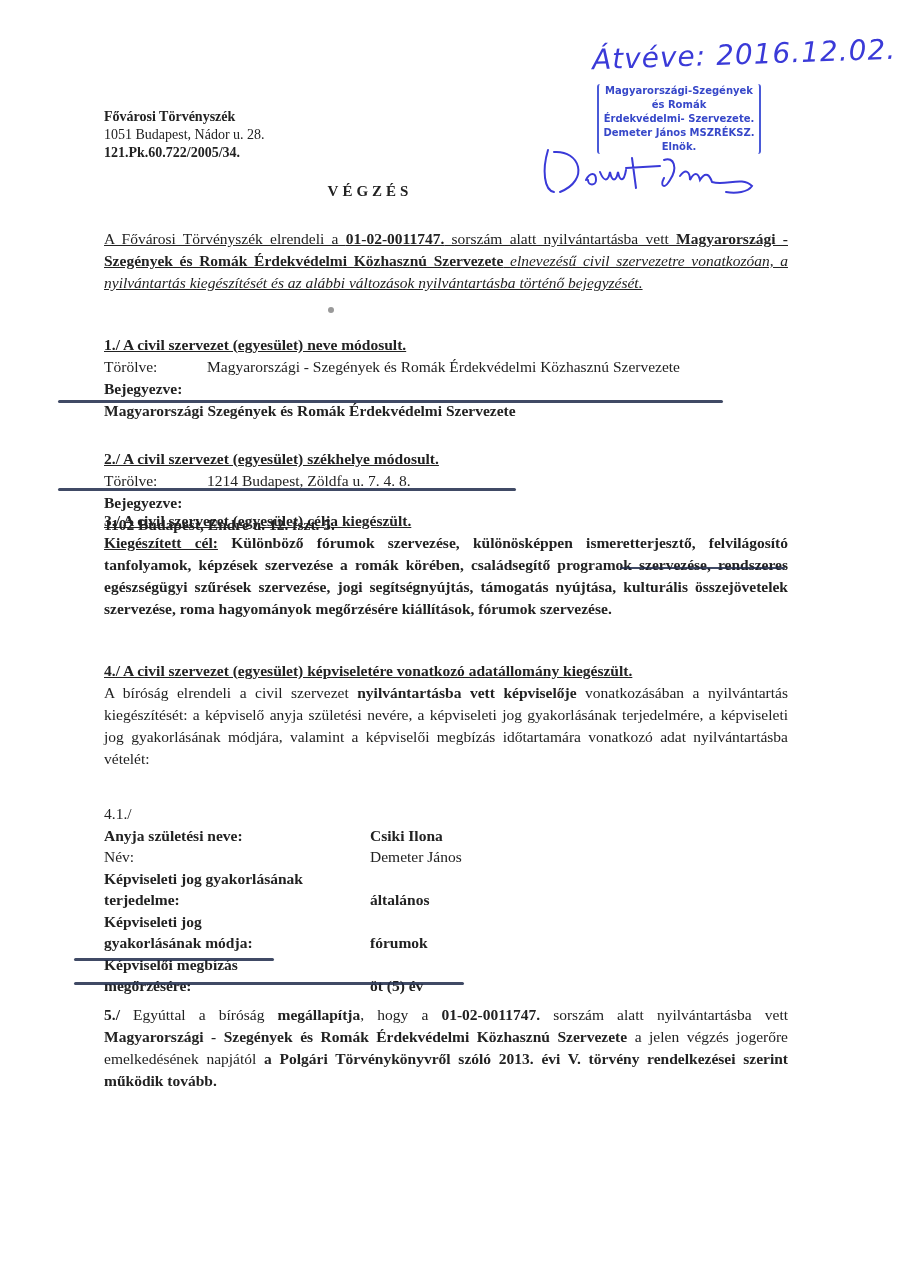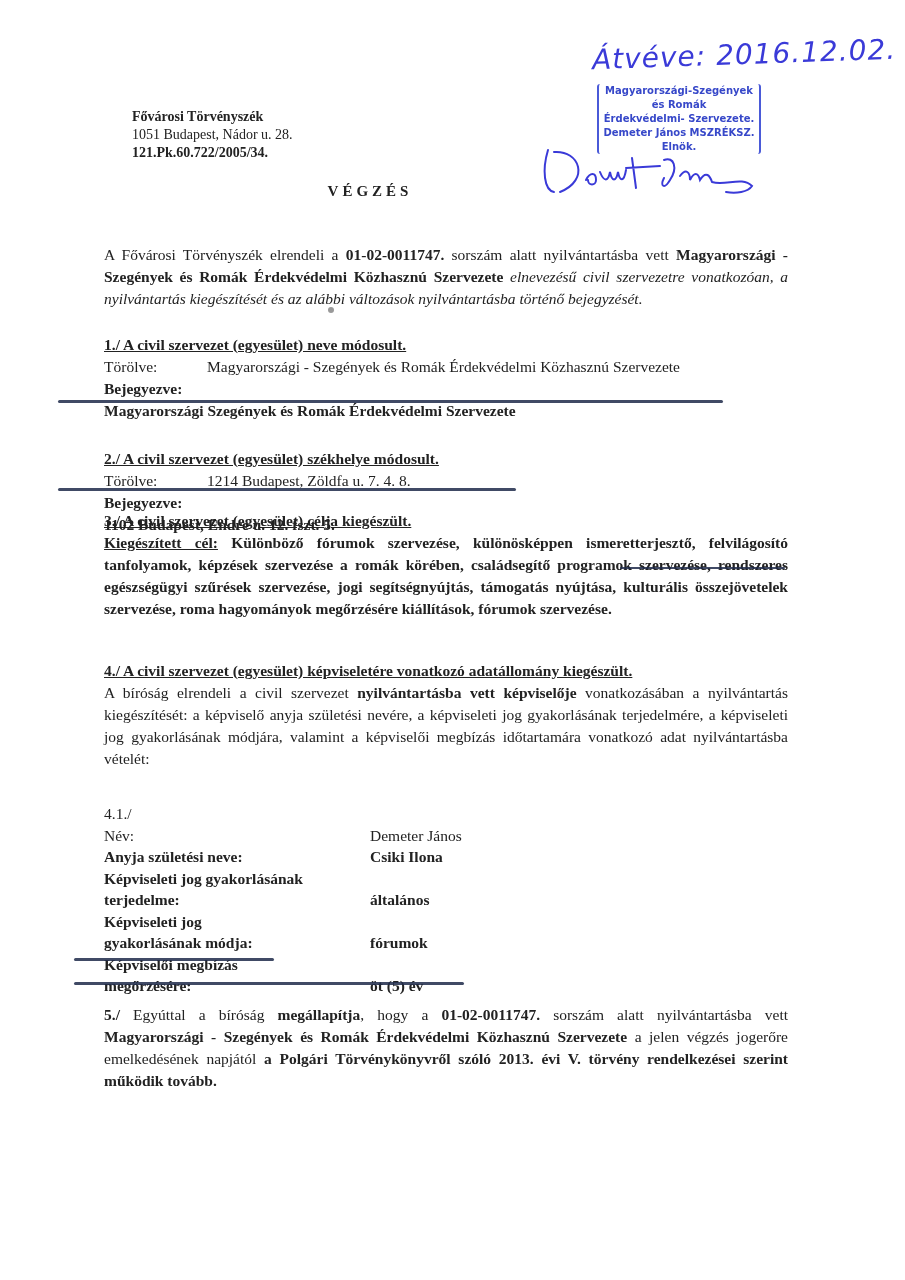--- a/index.html
+++ b/index.html
@@ -2,21 +2,21 @@
 <html><head>
 <meta charset="utf-8">
 <style>
   html, body { margin: 0; padding: 0; }
   body {
     width: 905px; height: 1280px; background: #ffffff; position: relative; overflow: hidden;
     font-family: "Liberation Serif", "DejaVu Serif", serif; color: #222;
     font-size: 15.5px;
   }
   .abs { position: absolute; }
-  .header { left: 104px; top: 108px; line-height: 18px; font-size: 14px; margin-left: 28px; }
+  .header { left: 104px; top: 108px; line-height: 18px; font-size: 14px; }
   .header .b { font-weight: bold; }
   .handwritten {
     left: 592px; top: 38px; color: #3a3ad8; font-family: "DejaVu Sans", sans-serif;
     font-size: 28px; font-style: italic; letter-spacing: 1px; transform: rotate(-2deg);
   }
   .stamp {
     left: 597px; top: 84px; width: 152px; border-left: 2px solid #4a5ad8; border-right: 2px solid #4a5ad8;
     color: #3748c9; font-family: "DejaVu Sans", sans-serif; font-size: 10px; font-weight: bold;
     text-align: center; line-height: 14px; padding: 0 4px; border-radius: 3px;
   }
@@ -52,21 +52,21 @@
   <div>Érdekvédelmi- Szervezete.</div>
   <div>Demeter János MSZRÉKSZ. Elnök.</div>
 </div>
 
 <svg class="abs signature" width="240" height="60">
   <path d="M8 10 C 2 30, 4 50, 14 52 M14 12 C 40 10, 50 40, 20 52 M46 40 c 4 -8 10 -8 10 0 c 0 6 -8 6 -8 0 M60 32 c 4 10 8 10 10 0 c 2 10 6 10 8 0 c 2 10 6 10 8 -2 M92 18 L 96 48 M86 28 L 120 26 M124 20 c 10 -4 14 8 6 20 c -6 10 -10 6 -6 -2 M140 36 c 6 -8 10 -4 10 4 c 4 -8 8 -8 10 0 c 6 -10 10 -4 12 2 c 14 4 30 -6 40 4 c -4 6 -16 8 -26 6" fill="none" stroke="#3a3ad8" stroke-width="2" stroke-linecap="round"></path>
 </svg>
 
 <div class="abs title">VÉGZÉS</div>
 
-<div class="abs para" style="top:244px;">
+<div class="abs para" style="top:228px;text-decoration:underline;">
   <span>A Fővárosi Törvényszék elrendeli a </span><span class="b">01-02-0011747.</span><span> sorszám alatt nyilvántartásba vett </span><span class="b">Magyarországi - Szegények és Romák Érdekvédelmi Közhasznú Szervezete</span><span class="i"> elnevezésű civil szervezetre vonatkozóan, a nyilvántartás kiegészítését és az alábbi változások nyilvántartásba történő bejegyzését.</span>
 </div>
 <div class="abs dot"></div>
 
 <div class="abs para" style="top:334px;">
   <div class="sec-title">1./ A civil szervezet (egyesület) neve módosult.</div>
   <div class="row">
     <span class="lbl">Törölve:</span>
     <span>Magyarországi - Szegények és Romák Érdekvédelmi Közhasznú Szervezete</span>
   </div>
@@ -96,27 +96,27 @@
 </div>
 <div class="ink" style="left:620px; top:567px; width:165px; height:2px;"></div>
 
 <div class="abs para" style="top:660px;">
   <div class="sec-title">4./ A civil szervezet (egyesület) képviseletére vonatkozó adatállomány kiegészült.</div>
   <div><span>A bíróság elrendeli a civil szervezet </span><span class="b">nyilvántartásba vett képviselője</span><span> vonatkozásában a nyilvántartás kiegészítését: a képviselő anyja születési nevére, a képviseleti jog gyakorlásának terjedelmére, a képviseleti jog gyakorlásának módjára, valamint a képviselői megbízás időtartamára vonatkozó adat nyilvántartásba vételét:</span></div>
 </div>
 
 <div class="abs rep">
   <div>4.1./</div>
+  <div class="r b">
+      <span class="k">Anyja születési neve:</span>
+      <span>Csiki Ilona</span>
+    </div>
   <div class="r">
       <span class="k">Név:</span>
       <span>Demeter János</span>
-    </div>
-  <div class="r b">
-      <span class="k">Anyja születési neve:</span>
-      <span>Csiki Ilona</span>
     </div>
   <div class="r b">
       <span class="k">Képviseleti jog gyakorlásának</span>
       <span></span>
     </div>
   <div class="r b">
       <span class="k">terjedelme:</span>
       <span>általános</span>
     </div>
   <div class="r b">

